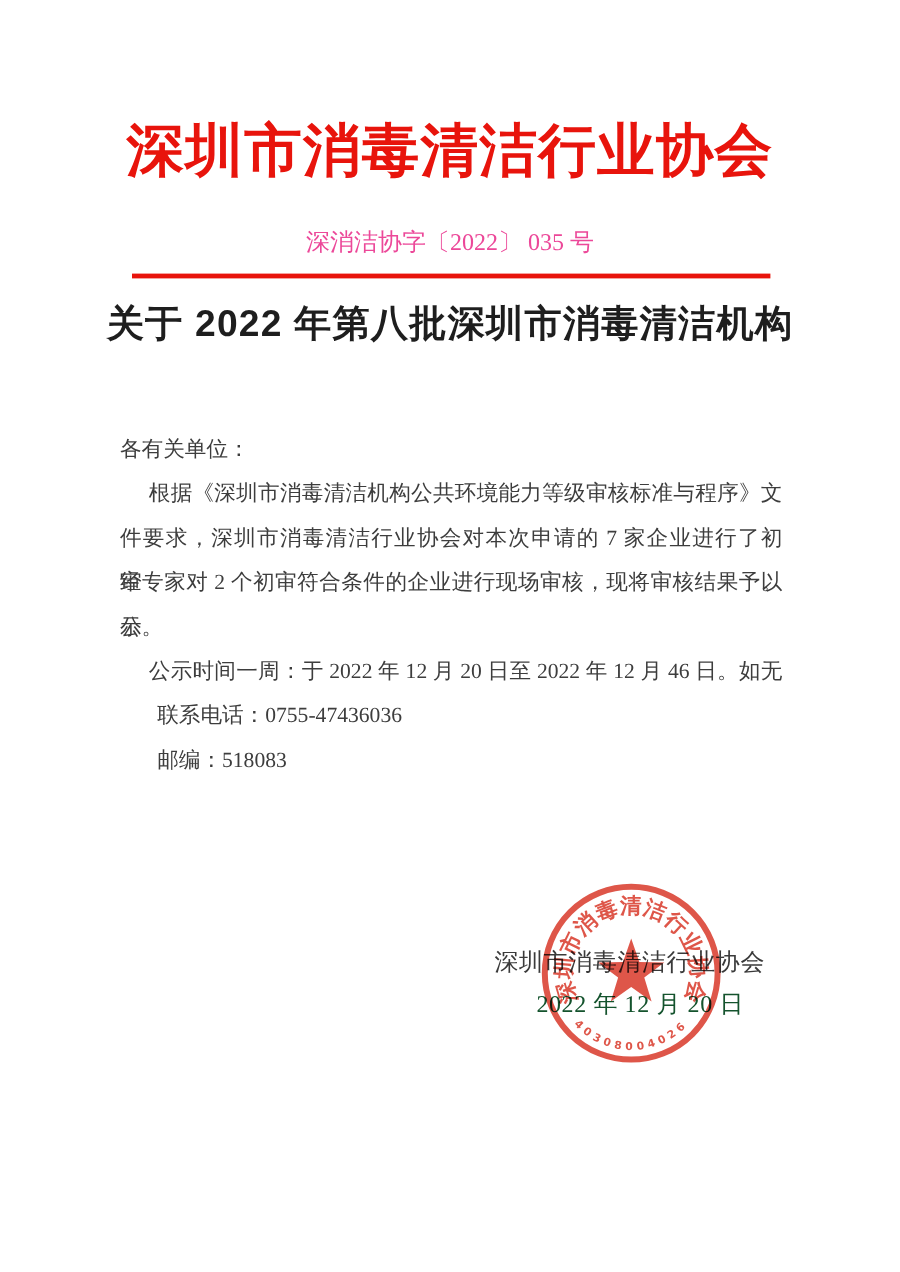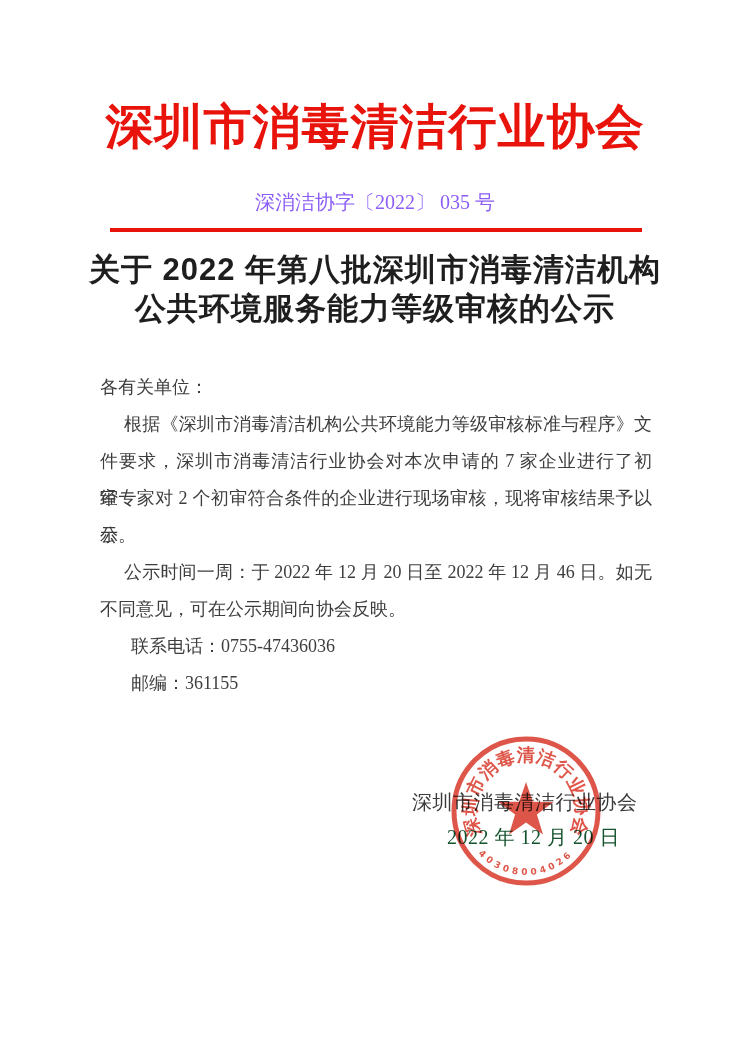--- a/index.html
+++ b/index.html
@@ -24,41 +24,40 @@
     font-family:"Liberation Sans","DejaVu Sans",sans-serif;
     font-weight:900;
     font-size:48px;line-height:62px;
     letter-spacing:1px;
     color:var(--title-red);
   }
   .doc-number{
     position:absolute;top:188px;left:0;width:750px;
     text-align:center;
     font-size:20px;line-height:28px;
-    color:#8b5cf6;
+    color:#ec4899;
   }
   .red-rule{
     position:absolute;top:228px;left:110px;
     width:532px;height:4px;
     background:var(--rule-red);
   }
   .heading{
     position:absolute;top:250px;left:0;width:750px;
     text-align:center;
     font-family:"Liberation Sans","DejaVu Sans",sans-serif;
     font-weight:800;
     font-size:31px;line-height:39px;
     letter-spacing:1px;
     color:var(--heading-text);
   }
   .body-block{
     position:absolute;top:356px;left:100px;width:552px;
     font-size:18px;
     color:var(--body-text);
-    margin-top:13px;
   }
   .doc-line{
     height:37px;line-height:37px;
     white-space:pre-wrap;
   }
   .doc-line.just{
     text-align:justify;
     text-align-last:justify;
   }
   .ind-1{padding-left:24px;}
@@ -99,33 +98,31 @@
 <div class="page">
 
   <div class="org-title">深圳市消毒清洁行业协会</div>
 
   <div class="doc-number">深消洁协字〔2022〕 035 号</div>
 
   <div class="red-rule"></div>
 
   <div class="heading">
     <div>关于 2022 年第八批深圳市消毒清洁机构</div>
-    <div>公共环境服务能力等级审核的公示</div>
   </div>
 
   <div class="body-block">
       <div class="doc-line ind-0">各有关单位：</div>
       <div class="doc-line ind-1 just">根据《深圳市消毒清洁机构公共环境能力等级审核标准与程序》文</div>
       <div class="doc-line ind-0 just">件要求，深圳市消毒清洁行业协会对本次申请的 7 家企业进行了初审。</div>
       <div class="doc-line ind-0 just">经专家对 2 个初审符合条件的企业进行现场审核，现将审核结果予以公</div>
       <div class="doc-line ind-0">示。</div>
       <div class="doc-line ind-1 just">公示时间一周：于 2022 年 12 月 20 日至 2022 年 12 月 46 日。如无</div>
-      <div class="doc-line ind-0">不同意见，可在公示期间向协会反映。</div>
       <div class="doc-line ind-2">联系电话：0755-47436036</div>
-      <div class="doc-line ind-2">邮编：361155</div>
+      <div class="doc-line ind-2">邮编：518083</div>
     </div>
 
   <div class="sig-org">深圳市消毒清洁行业协会</div>
 
   <div class="sig-date">2022 年 12 月 20 日</div>
 
   <svg class="seal" viewBox="-85 -85 170 170" aria-hidden="true">
     <circle class="seal-ring" cx="0" cy="0" r="72"></circle>
     <path id="sealArcTop" d="M -47,17.1 A 50,50 0 1 1 47,17.1" fill="none"></path>
     <path id="sealArcBottom" d="M -50.4,39.4 A 64,64 0 0 0 50.4,39.4" fill="none"></path>

